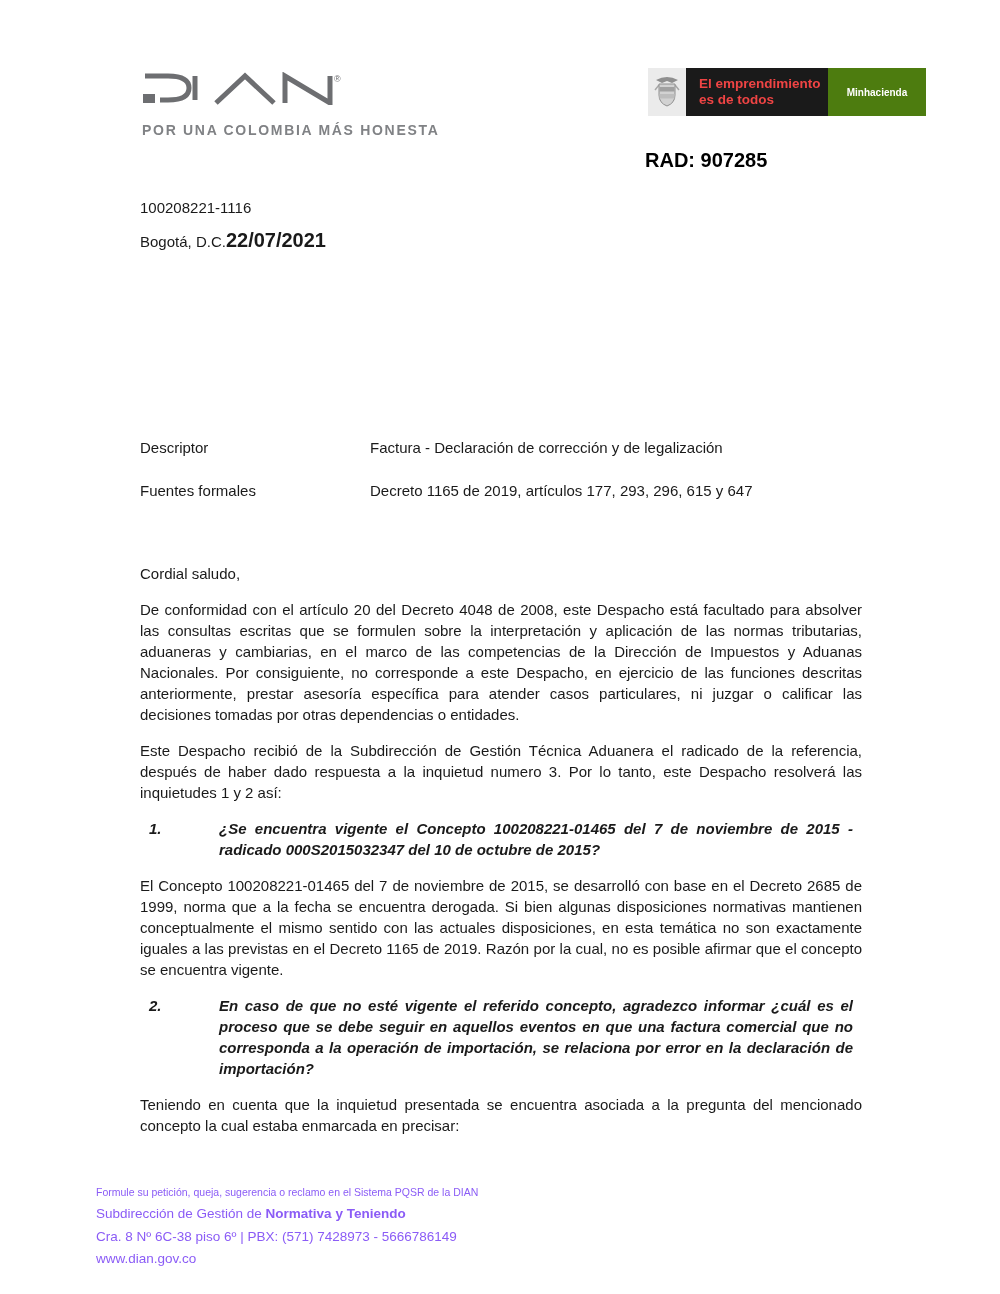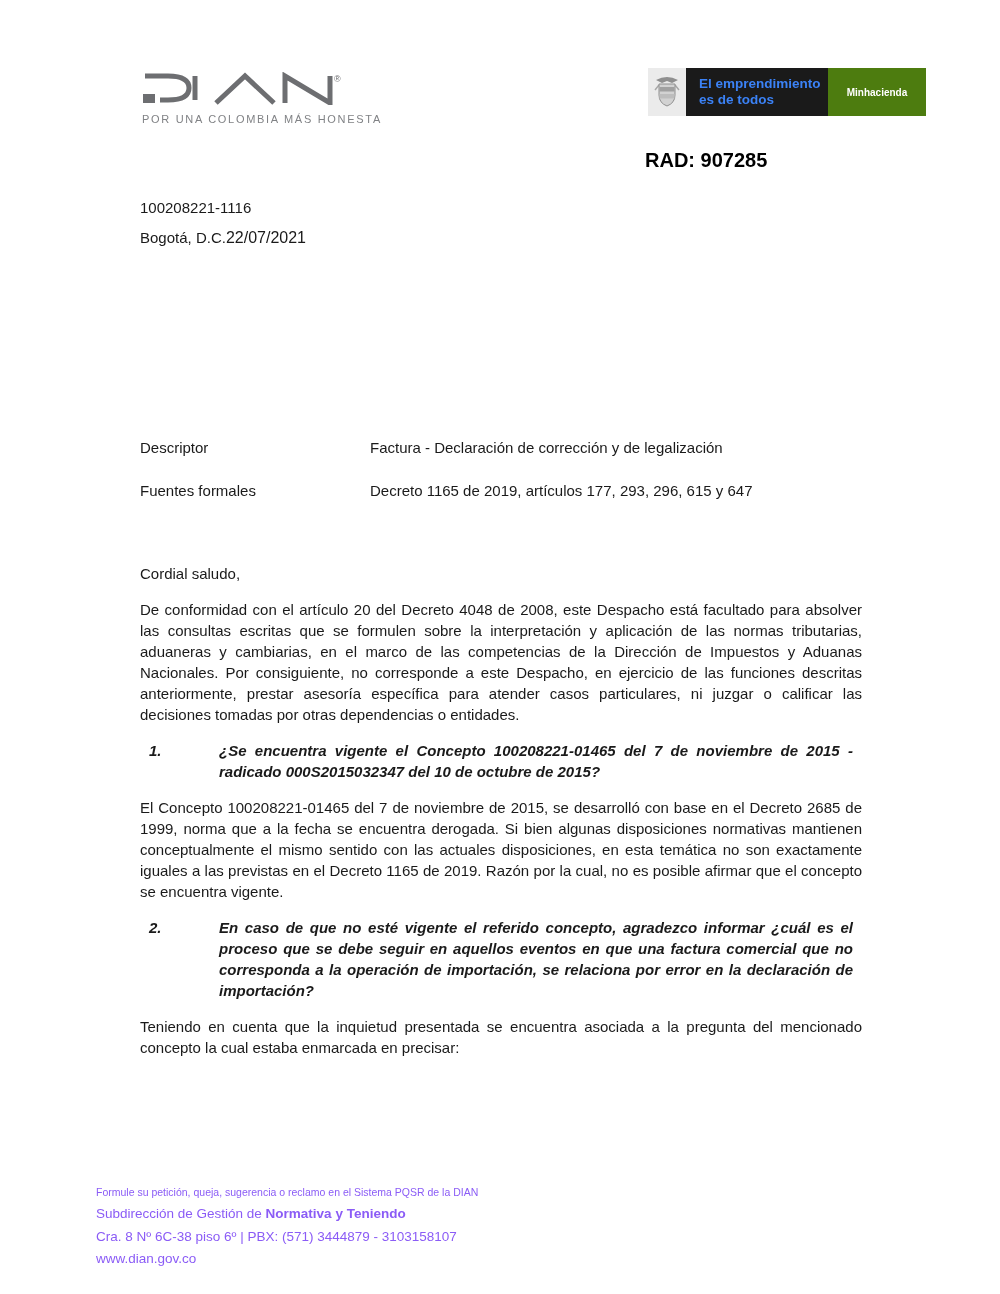--- a/index.html
+++ b/index.html
@@ -11,49 +11,49 @@
     height: 1294px;
     background: #ffffff;
     font-family: "Liberation Sans", sans-serif;
     color: #1a1a1a;
     overflow: hidden;
   }
 
   
   .logo-block { position: absolute; left: 142px; top: 72px; width: 230px; }
   .logo-tagline {
-    margin-top: 4px;
-    font-size: 11px;
+    margin-top: 13px;
+    font-size: 14px;
     letter-spacing: 1.7px;
-    font-weight: normal;
+    font-weight: bold;
     color: #808285;
     white-space: nowrap;
   }
 
   
   .gov-badge { position: absolute; left: 648px; top: 68px; height: 48px; display: flex; }
   .coat-box { width: 38px; background: #ebebeb; display: flex; align-items: center; justify-content: center; }
   .slogan-box {
-    width: 142px; background: #1a1a1a; color: #3b82f6;
+    width: 142px; background: #1a1a1a; color: #ef4444;
     font-weight: bold; font-size: 13.5px; line-height: 16px;
     display: flex; flex-direction: column; justify-content: center;
     padding-left: 13px;
   }
   .ministry-box {
     width: 98px; background: #4d7c0f; color: #ffffff;
     font-size: 10px; font-weight: bold;
     display: flex; align-items: center; justify-content: center;
   }
 
   .rad { position: absolute; left: 645px; top: 149px; font-size: 20px; font-weight: bold; color: #000; }
 
   
   .ref-block { position: absolute; left: 140px; top: 199px; font-size: 15px; }
   .city-date { margin-top: 13px; }
-  .date-value { font-weight: normal; font-size: 16px; }
+  .date-value { font-weight: bold; font-size: 20px; }
 
   
   .meta { position: absolute; left: 140px; top: 437px; width: 722px; font-size: 15px; line-height: 21px; }
   .meta-row { display: flex; margin-bottom: 22px; }
   .meta-label { width: 230px; flex: none; }
   .meta-value { flex: 1; }
 
   
   .content { position: absolute; left: 140px; top: 563px; width: 722px; font-size: 15px; line-height: 21px; }
   .content p { margin: 0 0 15px 0; text-align: justify; }
@@ -120,32 +120,33 @@
       <div class="meta-label">Fuentes formales</div>
       <div class="meta-value">
         <div>Decreto 1165 de 2019, artículos 177, 293, 296, 615 y 647</div>
       </div>
     </div>
   </div>
 
   <div class="content">
     <p class="greeting">Cordial saludo,</p>
     <p>De conformidad con el artículo 20 del Decreto 4048 de 2008, este Despacho está facultado para absolver las consultas escritas que se formulen sobre la interpretación y aplicación de las normas tributarias, aduaneras y cambiarias, en el marco de las competencias de la Dirección de Impuestos y Aduanas Nacionales. Por consiguiente, no corresponde a este Despacho, en ejercicio de las funciones descritas anteriormente, prestar asesoría específica para atender casos particulares, ni juzgar o calificar las decisiones tomadas por otras dependencias o entidades.</p>
+    <p>Este Despacho recibió de la Subdirección de Gestión Técnica Aduanera el radicado de la referencia, después de haber dado respuesta a la inquietud numero 3. Por lo tanto, este Despacho resolverá las inquietudes 1 y 2 así:</p>
     <div class="question">
       <span class="qnum">1.</span>
       <span class="qtext">¿Se encuentra vigente el Concepto 100208221-01465 del 7 de noviembre de 2015 - radicado 000S2015032347 del 10 de octubre de 2015?</span>
     </div>
     <p>El Concepto 100208221-01465 del 7 de noviembre de 2015, se desarrolló con base en el Decreto 2685 de 1999, norma que a la fecha se encuentra derogada. Si bien algunas disposiciones normativas mantienen conceptualmente el mismo sentido con las actuales disposiciones, en esta temática no son exactamente iguales a las previstas en el Decreto 1165 de 2019. Razón por la cual, no es posible afirmar que el concepto se encuentra vigente.</p>
     <div class="question">
       <span class="qnum">2.</span>
       <span class="qtext">En caso de que no esté vigente el referido concepto, agradezco informar ¿cuál es el proceso que se debe seguir en aquellos eventos en que una factura comercial que no corresponda a la operación de importación, se relaciona por error en la declaración de importación?</span>
     </div>
     <p>Teniendo en cuenta que la inquietud presentada se encuentra asociada a la pregunta del mencionado concepto la cual estaba enmarcada en precisar:</p>
   </div>
 
   <div class="footer">
     <div class="footer-small">Formule su petición, queja, sugerencia o reclamo en el Sistema PQSR de la DIAN</div>
     <div class="footer-line"><span>Subdirección de Gestión de </span><span class="office-name">Normativa y Teniendo</span></div>
-    <div class="footer-line">Cra. 8 Nº 6C-38 piso 6º | PBX: (571) 3444879 - 3103158107</div>
+    <div class="footer-line">Cra. 8 Nº 6C-38 piso 6º | PBX: (571) 7428973 - 5666786149</div>
     <div class="footer-line">www.dian.gov.co</div>
   </div>
 
 </div>
 
 </body></html>

